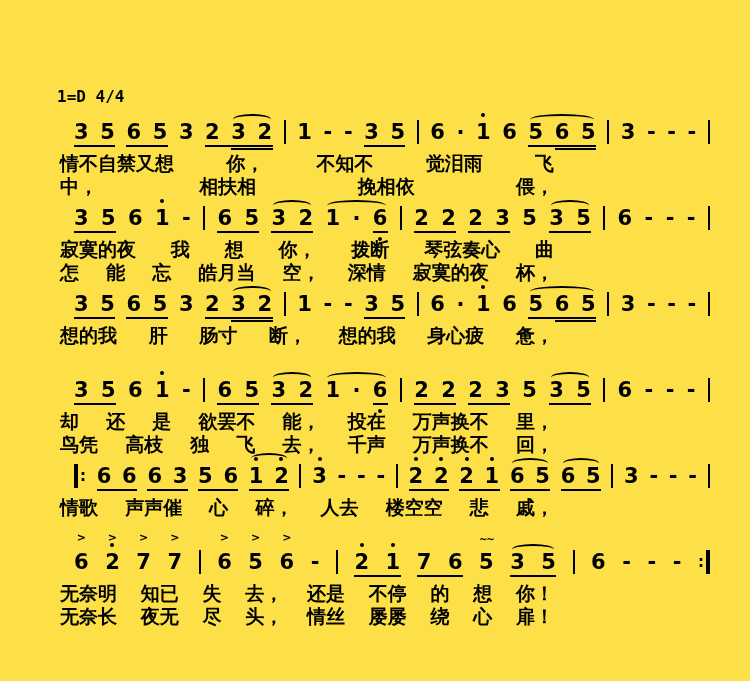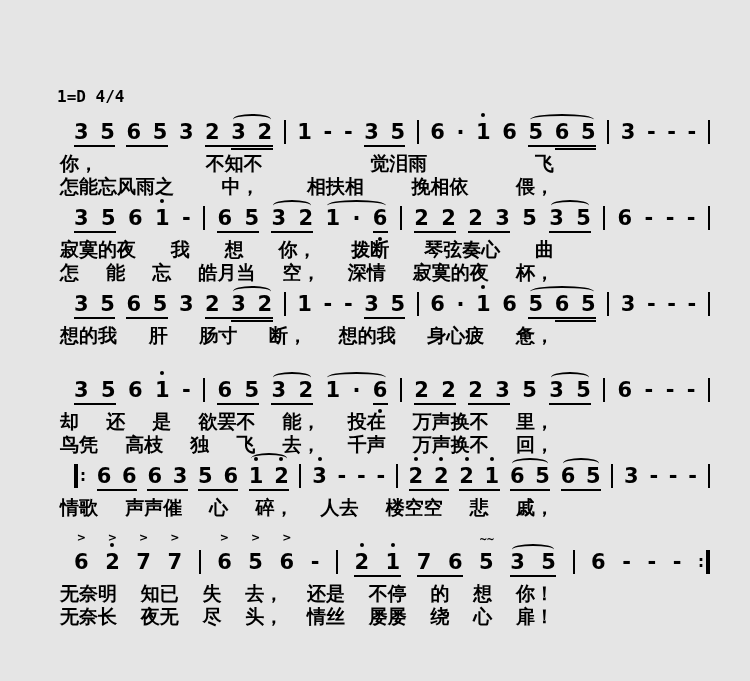--- a/index.html
+++ b/index.html
@@ -1,16 +1,16 @@
 <!DOCTYPE html>
 <html><head>
 <meta charset="utf-8">
 <style>
   html,body{margin:0;padding:0;background:#fff;}
-  .page{position:relative;width:750px;height:681px;background:#e5e5e5;color:#000;overflow:hidden;
+  .page{position:relative;width:750px;height:681px;background:#fde047;color:#000;overflow:hidden;
         font-family:"DejaVu Sans",sans-serif;}
   
   .header{position:relative;height:112px;}
   .title{position:absolute;left:0;right:0;top:30px;margin:0;text-align:center;
          font-family:"DejaVu Serif",serif;font-size:50px;font-weight:900;
          letter-spacing:22px;padding-left:22px;}
   .credit{position:absolute;right:42px;top:70px;font-size:23px;font-weight:bold;
           font-family:"DejaVu Serif",serif;white-space:nowrap;}
   .keysig{position:absolute;left:57px;top:87px;font-size:16px;font-weight:bold;
           font-family:"DejaVu Sans Mono",monospace;}
@@ -129,27 +129,27 @@
           <div class="beam" style="left: 66px; width: 42px; top: 32.5px;"></div>
           <div class="beam" style="left: 145px; width: 68px; top: 32.5px;"></div>
           <div class="beam" style="left: 171px; width: 42px; top: 36px;"></div>
           <div class="beam" style="left: 304px; width: 41px; top: 32.5px;"></div>
           <div class="beam" style="left: 468px; width: 68px; top: 32.5px;"></div>
           <div class="beam" style="left: 495px; width: 41px; top: 36px;"></div>
           <div class="slur" style="left: 173px; width: 38px; top: 2px;"></div>
           <div class="slur" style="left: 470px; width: 64px; top: 2px;"></div>
         </div>
         <div class="lyr">
+          <span>情不自禁又想</span>
           <span>你，</span>
           <span>不知不</span>
           <span>觉泪雨</span>
           <span>飞</span>
         </div>
         <div class="lyr">
-          <span>怎能忘风雨之</span>
           <span>中，</span>
           <span>相扶相</span>
           <span>挽相依</span>
           <span>偎，</span>
         </div>
       </div>
       <div class="system">
         <div class="notation">
           <span class="tok">
             <b>3</b>

